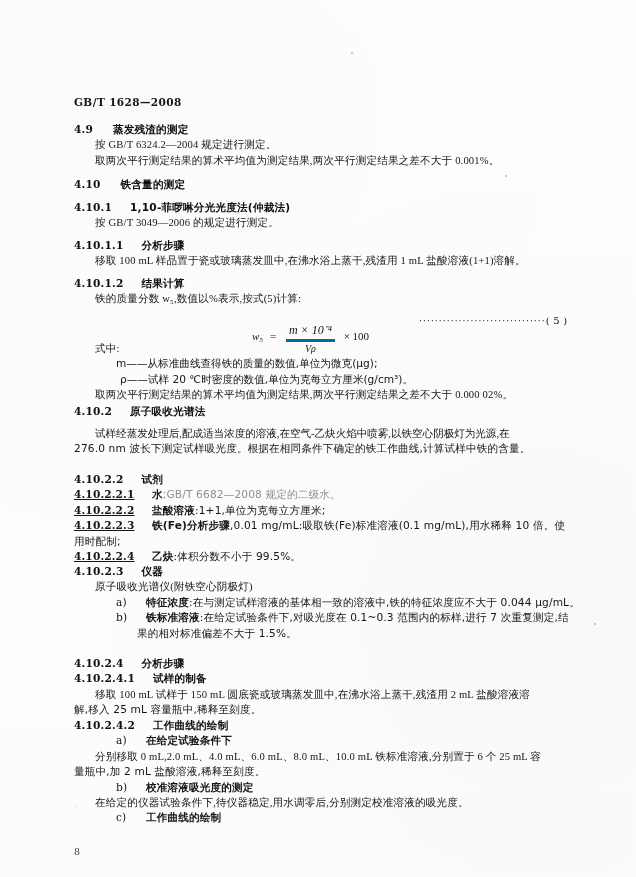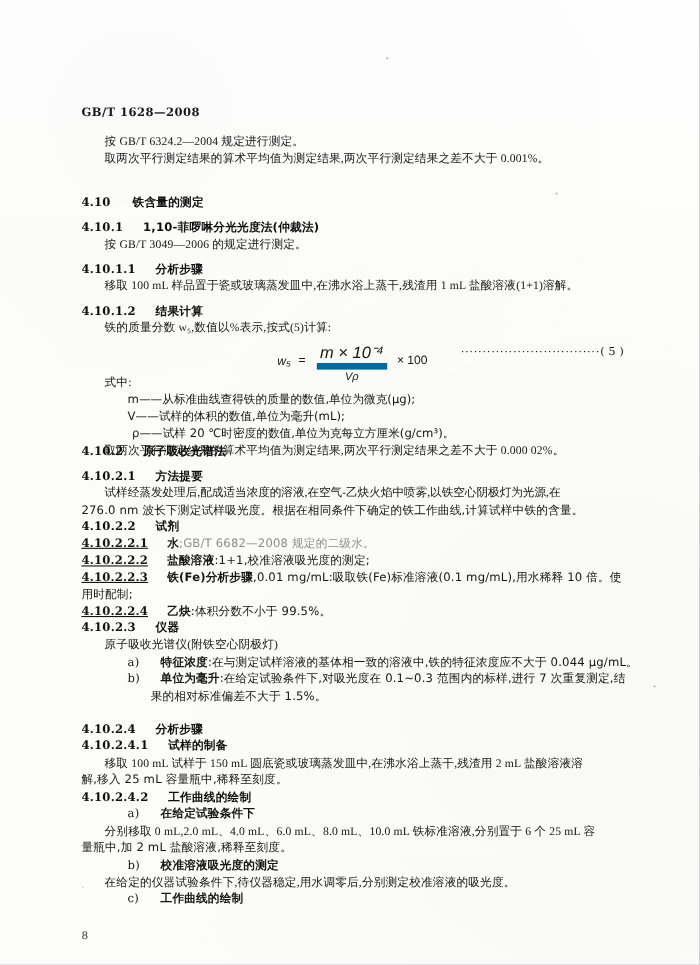--- a/index.html
+++ b/index.html
@@ -92,36 +92,36 @@
     font-weight: bold;
   }
 
   .formula-row {
     position: relative;
     height: 34px;
   }
   .formula {
     position: absolute;
     left: 178px;
-    top: 2px;
-    font-family: Liberation Sans, sans-serif;
+    top: 14px;
+    font-family: Liberation Serif, serif;
     font-size: 11px;
     white-space: nowrap;
   }
   .frac {
     display: inline-block;
     vertical-align: middle;
     text-align: center;
     margin: 0 3px;
   }
   .frac .top {
     display: block;
     padding: 0 3px 1px 3px;
-    border-bottom: 6px solid #0369a1;
-    font-size: 15px;
+    border-bottom: 3px solid #0369a1;
+    font-size: 12px;
     font-style: italic;
   }
   .frac .bot {
     display: block;
     padding-top: 1px;
     font-size: 10px;
     font-style: italic;
   }
   .it { font-style: italic; }
   .eqnum {
@@ -171,20 +171,24 @@
   <div class="speck" style="left:351px;top:52px;width:2px;height:2px;"></div>
   <div class="speck" style="left:505px;top:175px;width:2px;height:2px;"></div>
   <div class="speck" style="left:594px;top:623px;width:2px;height:2px;"></div>
   <div class="speck" style="left:75px;top:806px;width:1px;height:1px;"></div>
 
   <div class="content">
 
     <div class="hdr">GB/T 1628—2008</div>
 
     <div class="block" style="top:122px;">
+      <div class="head">
+        <span class="sec-no">4.9</span>
+        <span class="sec-title" style="margin-left:16px;">蒸发残渣的测定</span>
+      </div>
       <div class="ln ind1">按 GB/T 6324.2—2004 规定进行测定。</div>
       <div class="ln ind1">取两次平行测定结果的算术平均值为测定结果,两次平行测定结果之差不大于 0.001%。</div>
     </div>
 
     <div class="block" style="top:177px;">
       <div class="head">
         <span class="sec-no">4.10</span>
         <span class="sec-title" style="margin-left:16px;">铁含量的测定</span>
       </div>
     </div>
@@ -222,55 +226,50 @@
           </span>
           <span style="margin-left:3px;">× 100</span>
         </div>
         <div class="eqnum">
           <span class="dots">································</span><span>( 5 )</span>
         </div>
       </div>
 
       <div class="ln ind1">式中:</div>
       <div class="defline">m——从标准曲线查得铁的质量的数值,单位为微克(μg);</div>
-      <div class="defline">V——试样的体积的数值,单位为毫升(mL);</div>
       <div class="defline" style="padding-left:46px;">ρ——试样 20 ℃时密度的数值,单位为克每立方厘米(g/cm³)。</div>
       <div class="ln ind1">取两次平行测定结果的算术平均值为测定结果,两次平行测定结果之差不大于 0.000 02%。</div>
     </div>
 
     <div class="block" style="top:404px;">
       <div class="head">
         <span class="sec-no">4.10.2</span>
         <span class="sec-title" style="margin-left:14px;font-family:Liberation Mono, monospace;">原子吸收光谱法</span>
       </div>
     </div>
 
     <div class="block" style="top:426px;">
-      <div class="head">
-        <span class="sec-no">4.10.2.1</span>
-        <span class="sec-title" style="margin-left:14px;">方法提要</span>
-      </div>
       <div class="ln ind1" style="letter-spacing:-0.05px;">试样经蒸发处理后,配成适当浓度的溶液,在空气-乙炔火焰中喷雾,以铁空心阴极灯为光源,在</div>
       <div class="ln">276.0 nm 波长下测定试样吸光度。根据在相同条件下确定的铁工作曲线,计算试样中铁的含量。</div>
     </div>
 
     <div class="block" style="top:472px;">
       <div class="head">
         <span class="sec-no">4.10.2.2</span>
         <span class="sec-title" style="margin-left:14px;">试剂</span>
       </div>
 
       <div class="ln">
         <span class="sec-no num">4.10.2.2.1</span>
         <span class="sec-title" style="margin-left:14px;">水</span><span class="faded">;GB/T 6682—2008 规定的二级水。</span>
       </div>
 
       <div class="ln">
         <span class="sec-no num">4.10.2.2.2</span>
-        <span class="sec-title" style="margin-left:14px;">盐酸溶液</span><span>:1+1,校准溶液吸光度的测定;</span>
+        <span class="sec-title" style="margin-left:14px;">盐酸溶液</span><span>:1+1,单位为克每立方厘米;</span>
       </div>
 
       <div class="ln">
         <span class="sec-no num">4.10.2.2.3</span>
         <span class="sec-title" style="margin-left:14px;">铁(Fe)分析步骤</span><span>,0.01 mg/mL:吸取铁(Fe)标准溶液(0.1 mg/mL),用水稀释 10 倍。使</span>
       </div>
       <div class="ln">用时配制;</div>
 
       <div class="ln">
         <span class="sec-no num">4.10.2.2.4</span>
@@ -283,21 +282,21 @@
         <span class="sec-no">4.10.2.3</span>
         <span class="sec-title" style="margin-left:14px;">仪器</span>
       </div>
       <div class="ln ind1">原子吸收光谱仪(附铁空心阴极灯)</div>
 
       <div class="ln ind2">
         <span class="listmark">a)</span><span class="sec-title">特征浓度</span><span>:在与测定试样溶液的基体相一致的溶液中,铁的特征浓度应不大于 0.044 μg/mL。</span>
       </div>
 
       <div class="ln ind2">
-        <span class="listmark">b)</span><span class="sec-title">单位为毫升</span><span>:在给定试验条件下,对吸光度在 0.1~0.3 范围内的标样,进行 7 次重复测定,结</span>
+        <span class="listmark">b)</span><span class="sec-title">铁标准溶液</span><span>:在给定试验条件下,对吸光度在 0.1~0.3 范围内的标样,进行 7 次重复测定,结</span>
       </div>
       <div class="ln ind3">果的相对标准偏差不大于 1.5%。</div>
     </div>
 
     <div class="block" style="top:656px;">
       <div class="head">
         <span class="sec-no">4.10.2.4</span>
         <span class="sec-title" style="margin-left:14px;">分析步骤</span>
       </div>
       <div class="head">

